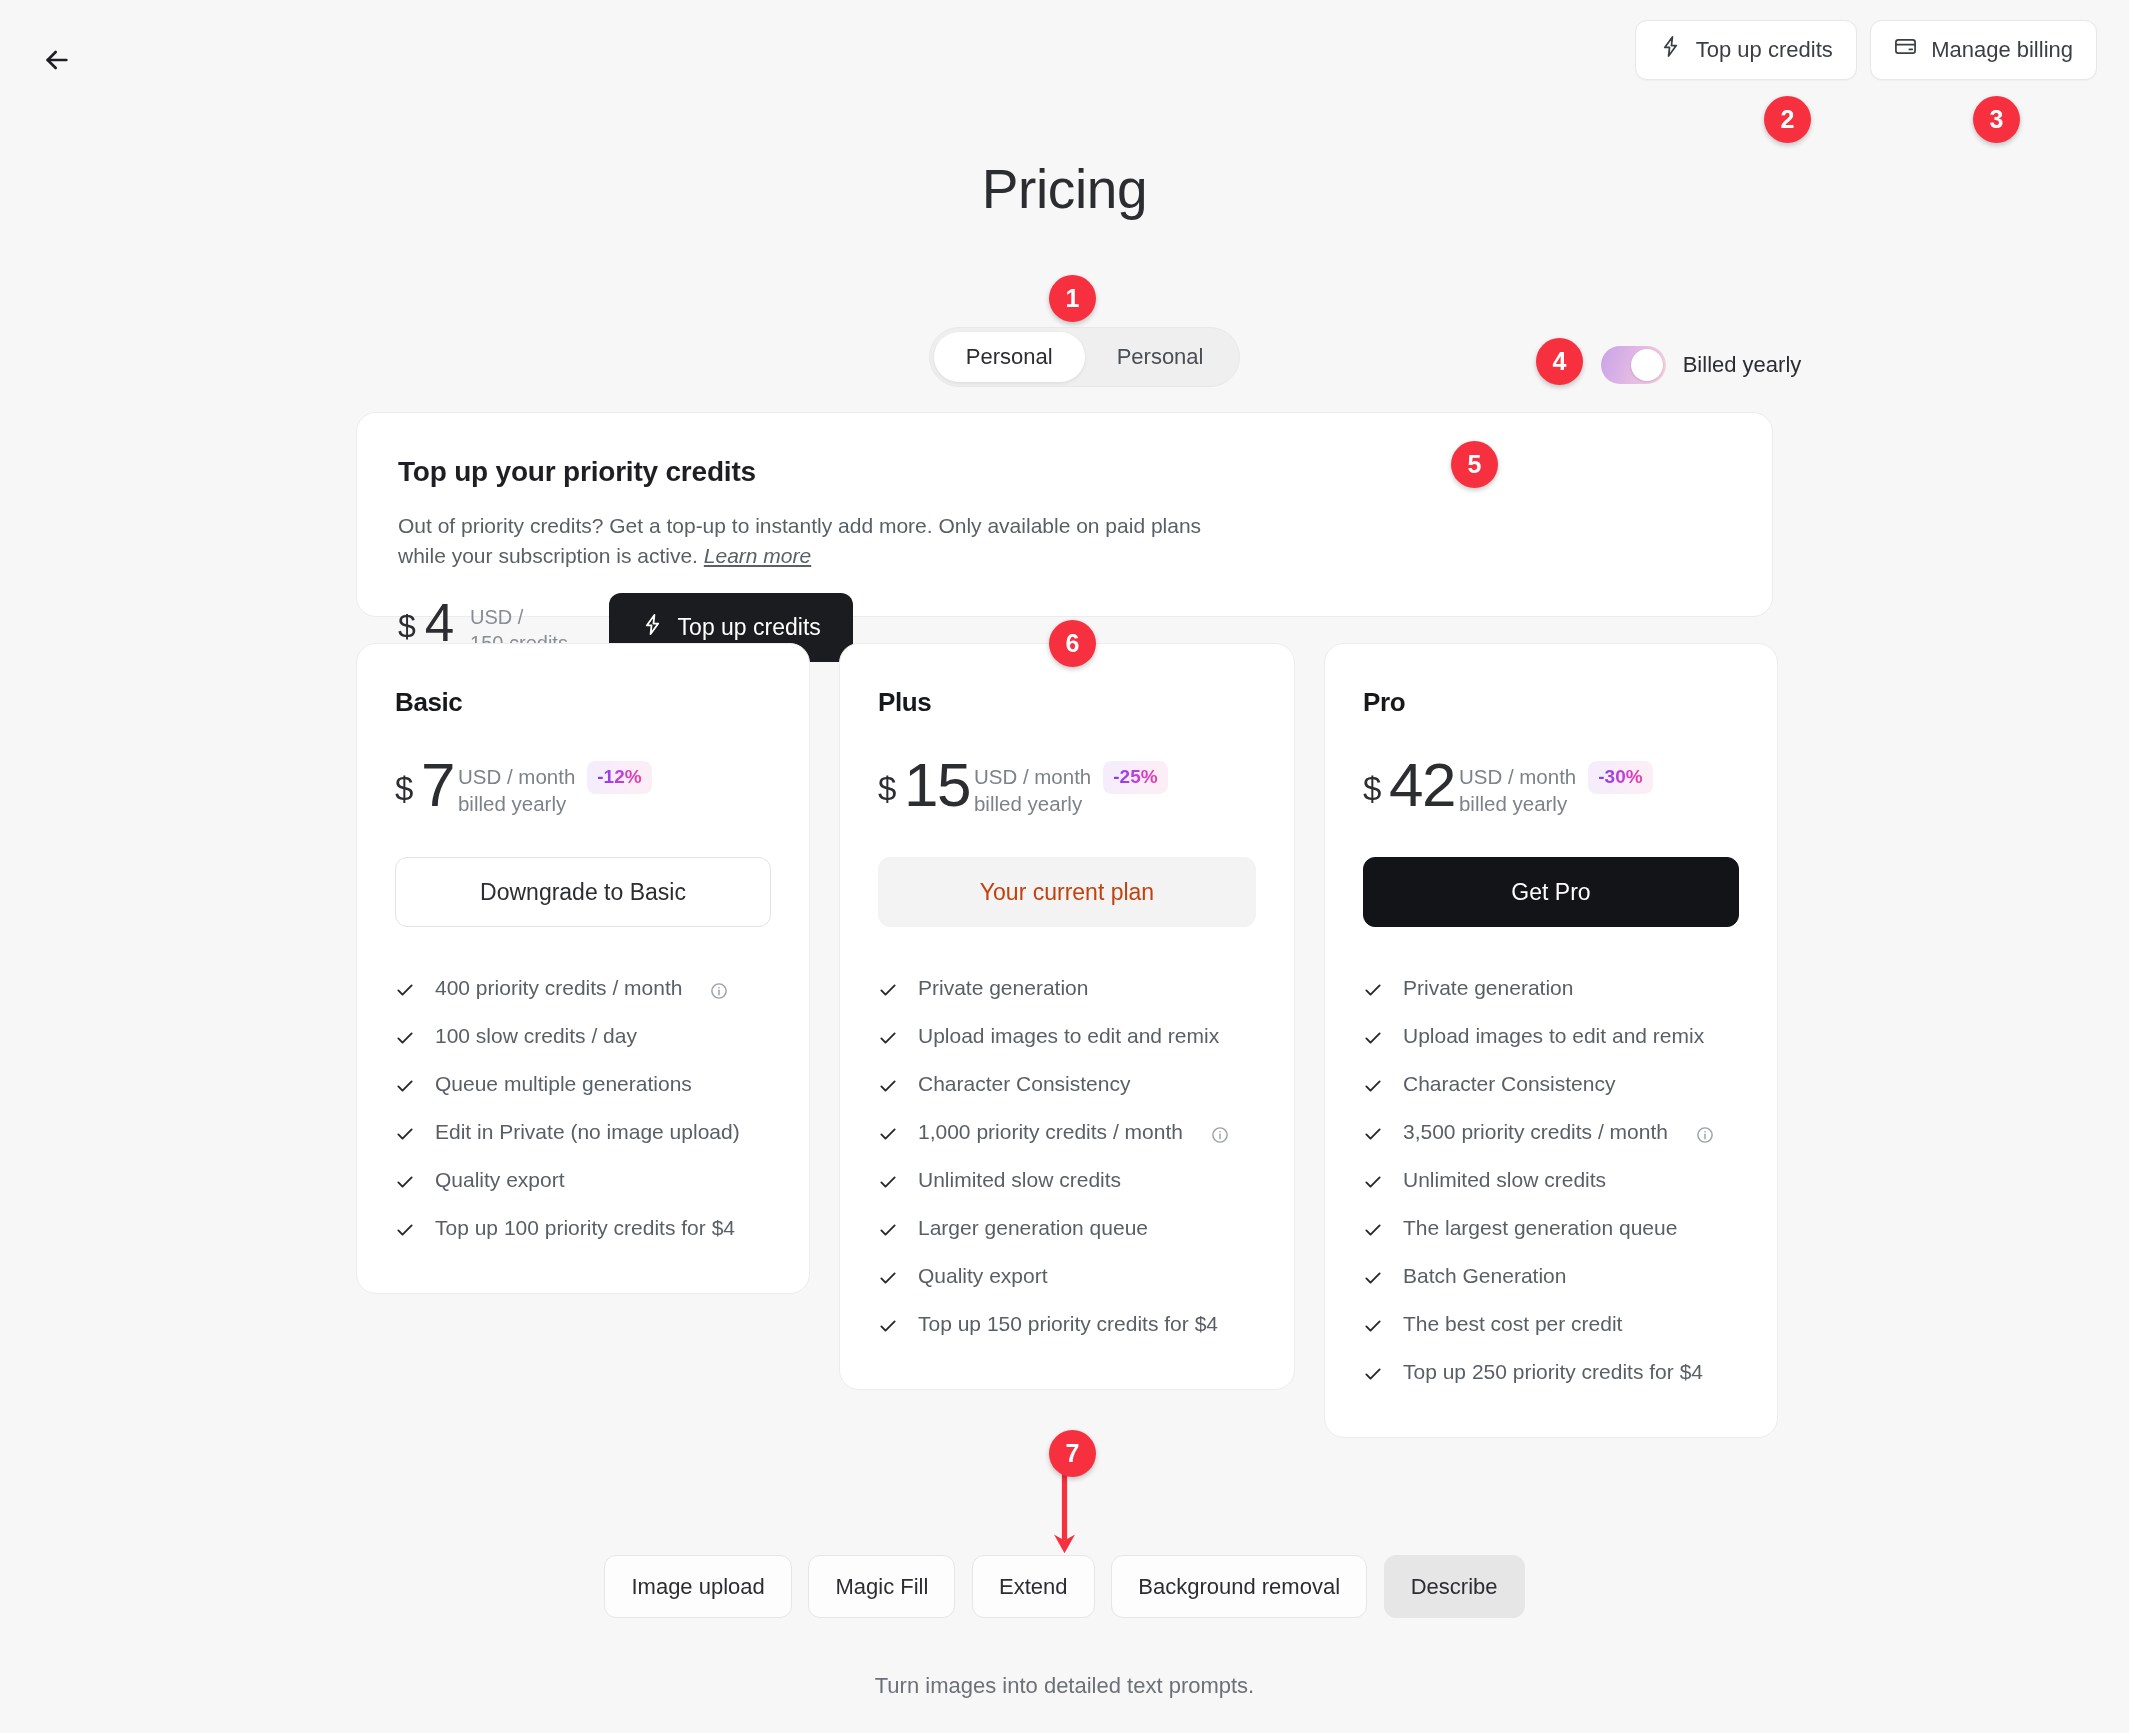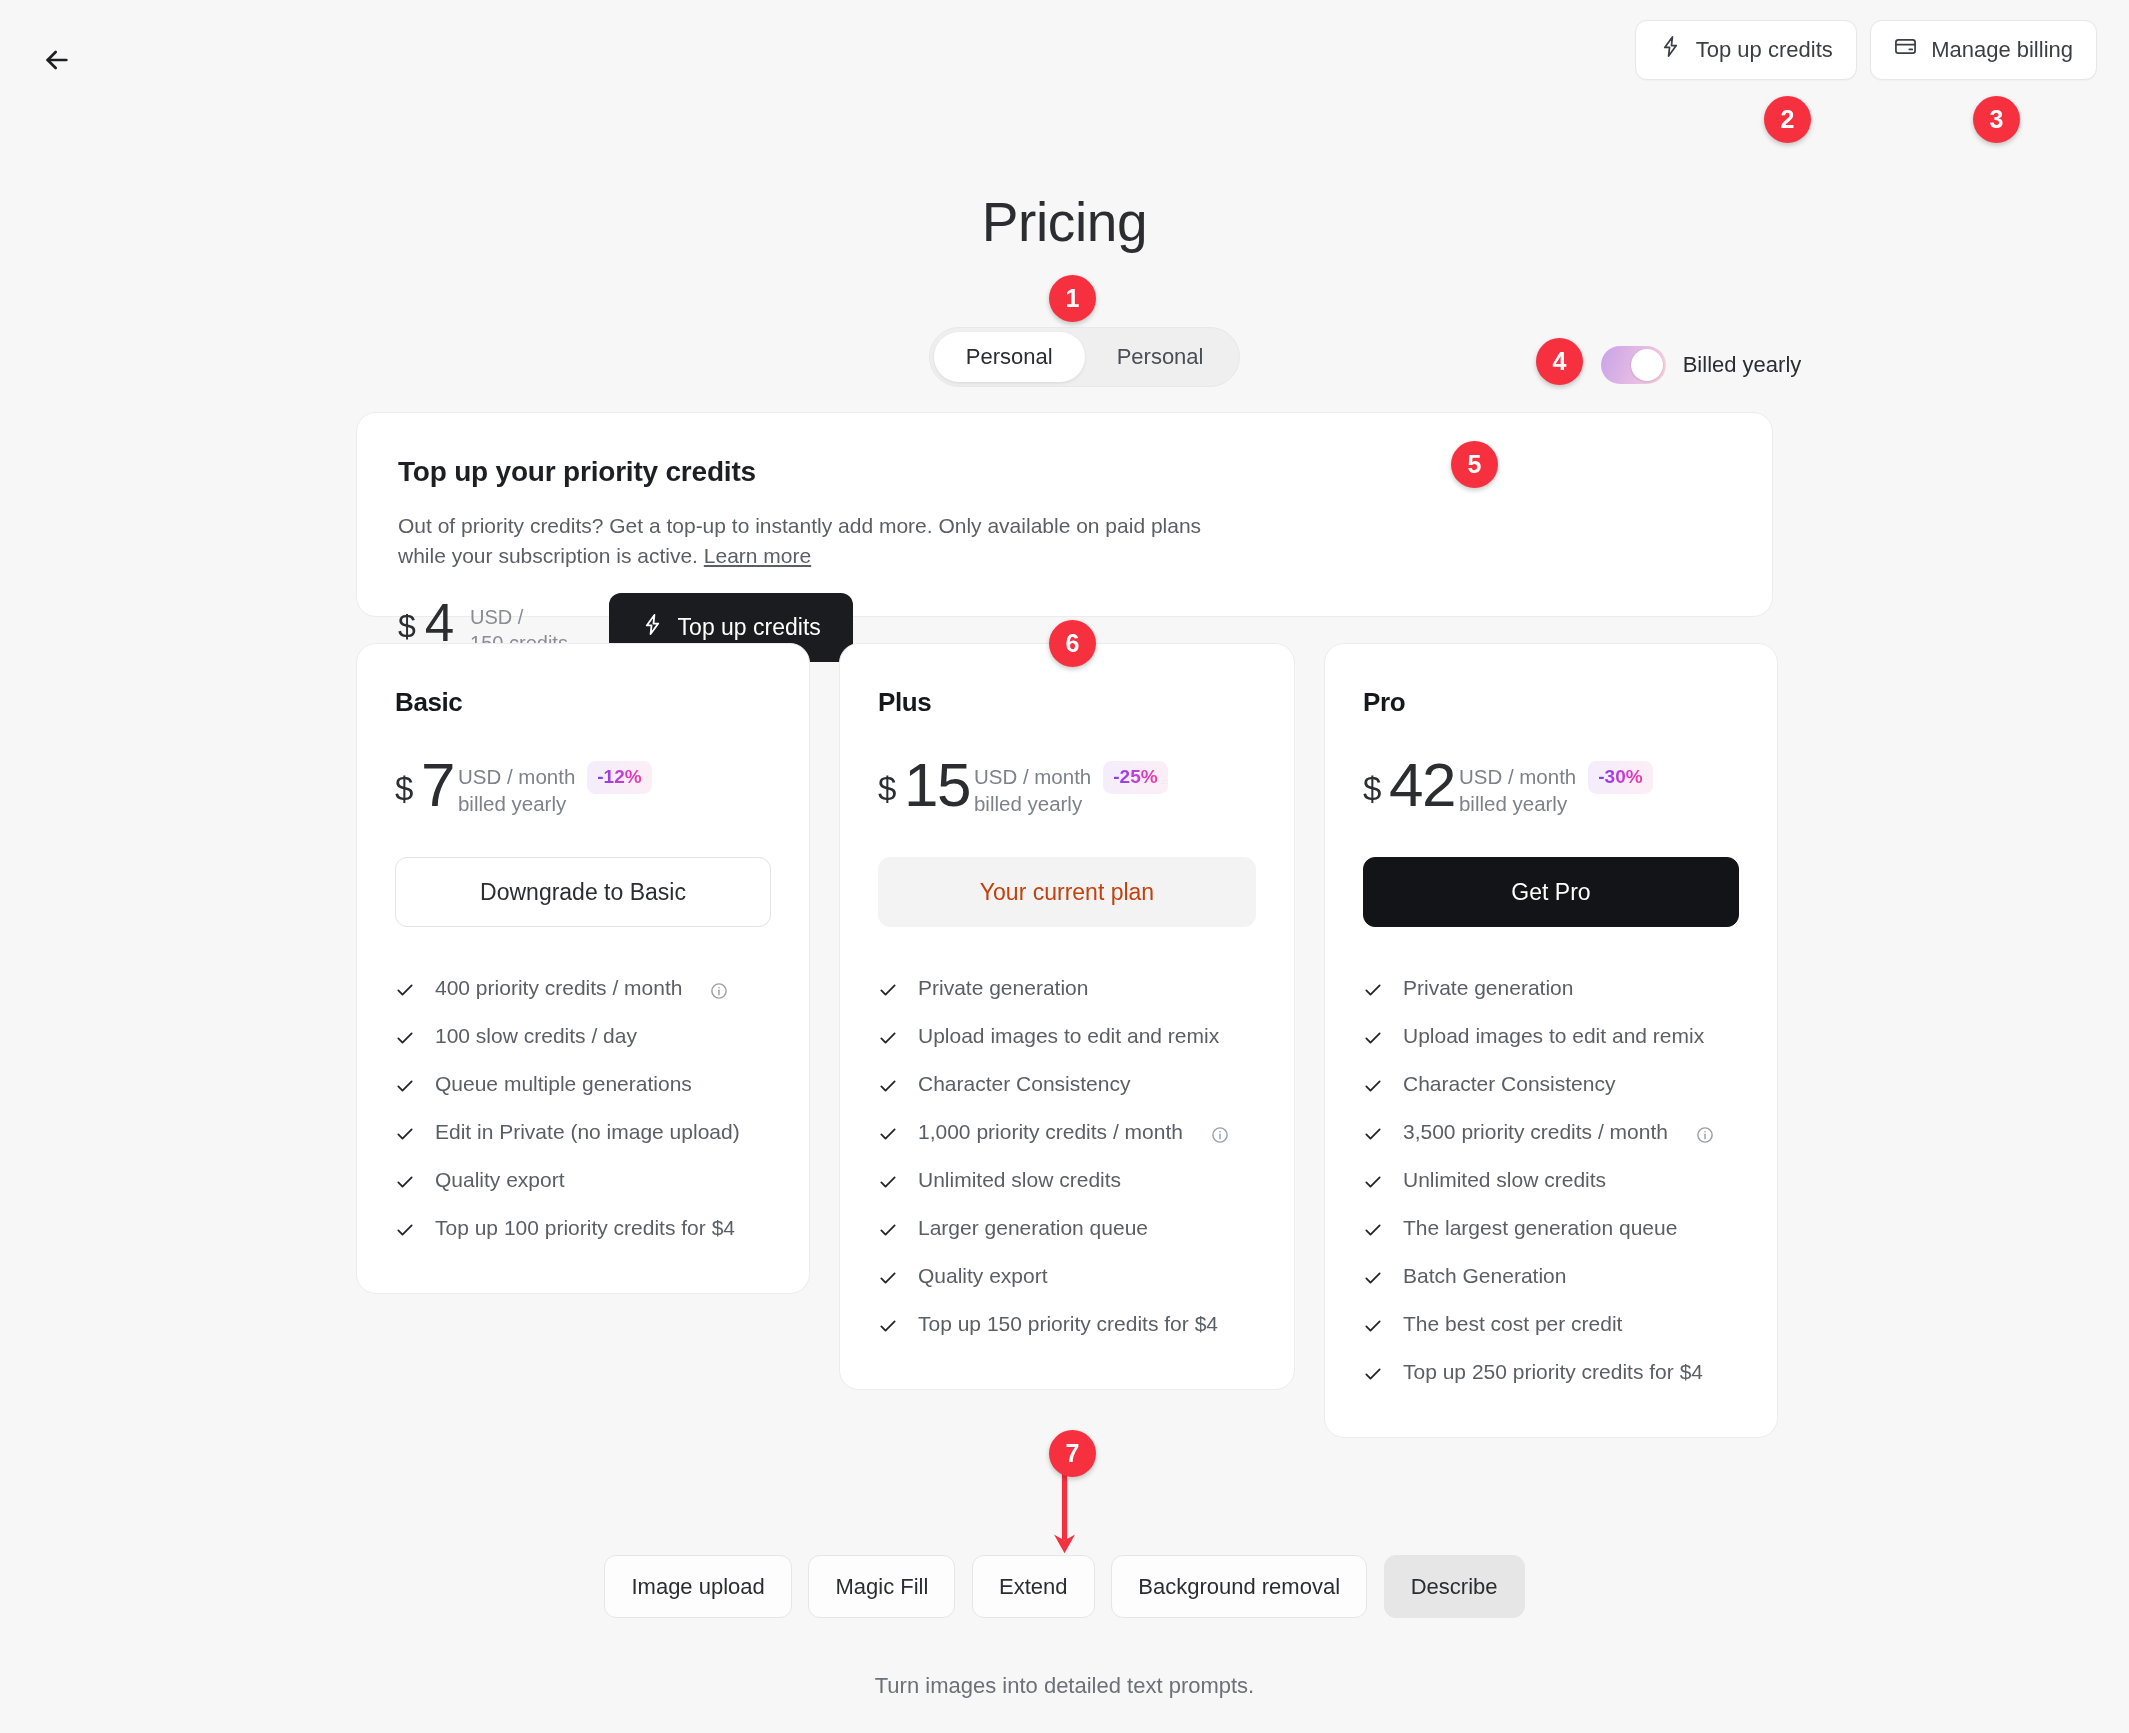--- a/index.html
+++ b/index.html
@@ -28,21 +28,21 @@
     border-radius: 12px;
     padding: 14.4px 23px;
     font-size: 22px; color: #3b3f45; cursor: pointer;
     box-shadow: 0 0.8px 1.5px rgba(0,0,0,.03);
     white-space: nowrap;
   }
   .top-btn svg { width: 23px; height: 23px; flex: 0 0 auto; }
 
   
   .page-title {
-    position: absolute; top: 190px; left: 0; width: 2129px;
+    position: absolute; top: 157px; left: 0; width: 2129px;
     text-align: center; font-size: 55px; font-weight: 400; color: #2b2d31;
     letter-spacing: -0.4px;
   }
 
   
   .segmented {
     position: absolute; top: 327px; left: 929px;
     display: flex; align-items: center;
     background: #efefef; border: 1.5px solid #e8e8e8;
     border-radius: 760px; padding: 3.8px; gap: 0;
@@ -74,21 +74,21 @@
   .topup {
     position: absolute; left: 356px; top: 412px;
     width: 1417px; height: 205px;
     background: #ffffff; border: 1.5px solid #ececec; border-radius: 20px;
     padding: 43px 41px 0 41px;
     display: flex; justify-content: space-between; align-items: flex-start; flex-direction: column;
   }
   .topup-left { max-width: 852px; }
   .topup-h { font-size: 28px; font-weight: 700; color: #1d1f23; letter-spacing: -0.2px; }
   .topup-p { margin-top: 23px; font-size: 21px; line-height: 1.45; color: #5a5f66; max-width: 829px; }
-  .topup-p a { color: #5a5f66; text-decoration: underline; cursor: pointer; }
+  .topup-p a { color: #5a5f66; text-decoration: underline; cursor: pointer; font-style: italic; }
 
   .topup-right { display: flex; align-items: center; gap: 41px; margin-top: 21px; }
   .price-inline { display: flex; align-items: flex-start; gap: 9px; }
   .price-cur { font-size: 32px; color: #2b2d31; line-height: 1; margin-top: 10.6px; }
   .price-amt { font-size: 53px; color: #2b2d31; line-height: .92; font-weight: 400; letter-spacing: -0.8px; }
   .price-sub { font-size: 20px; color: #888d94; line-height: 1.3; margin-left: 7.6px; margin-top: 4.6px; white-space: pre-line; }
 
   .btn-dark {
     display: flex; align-items: center; gap: 13.7px;
     background: #1b1c1f; color: #fff; border: none; border-radius: 12px;

